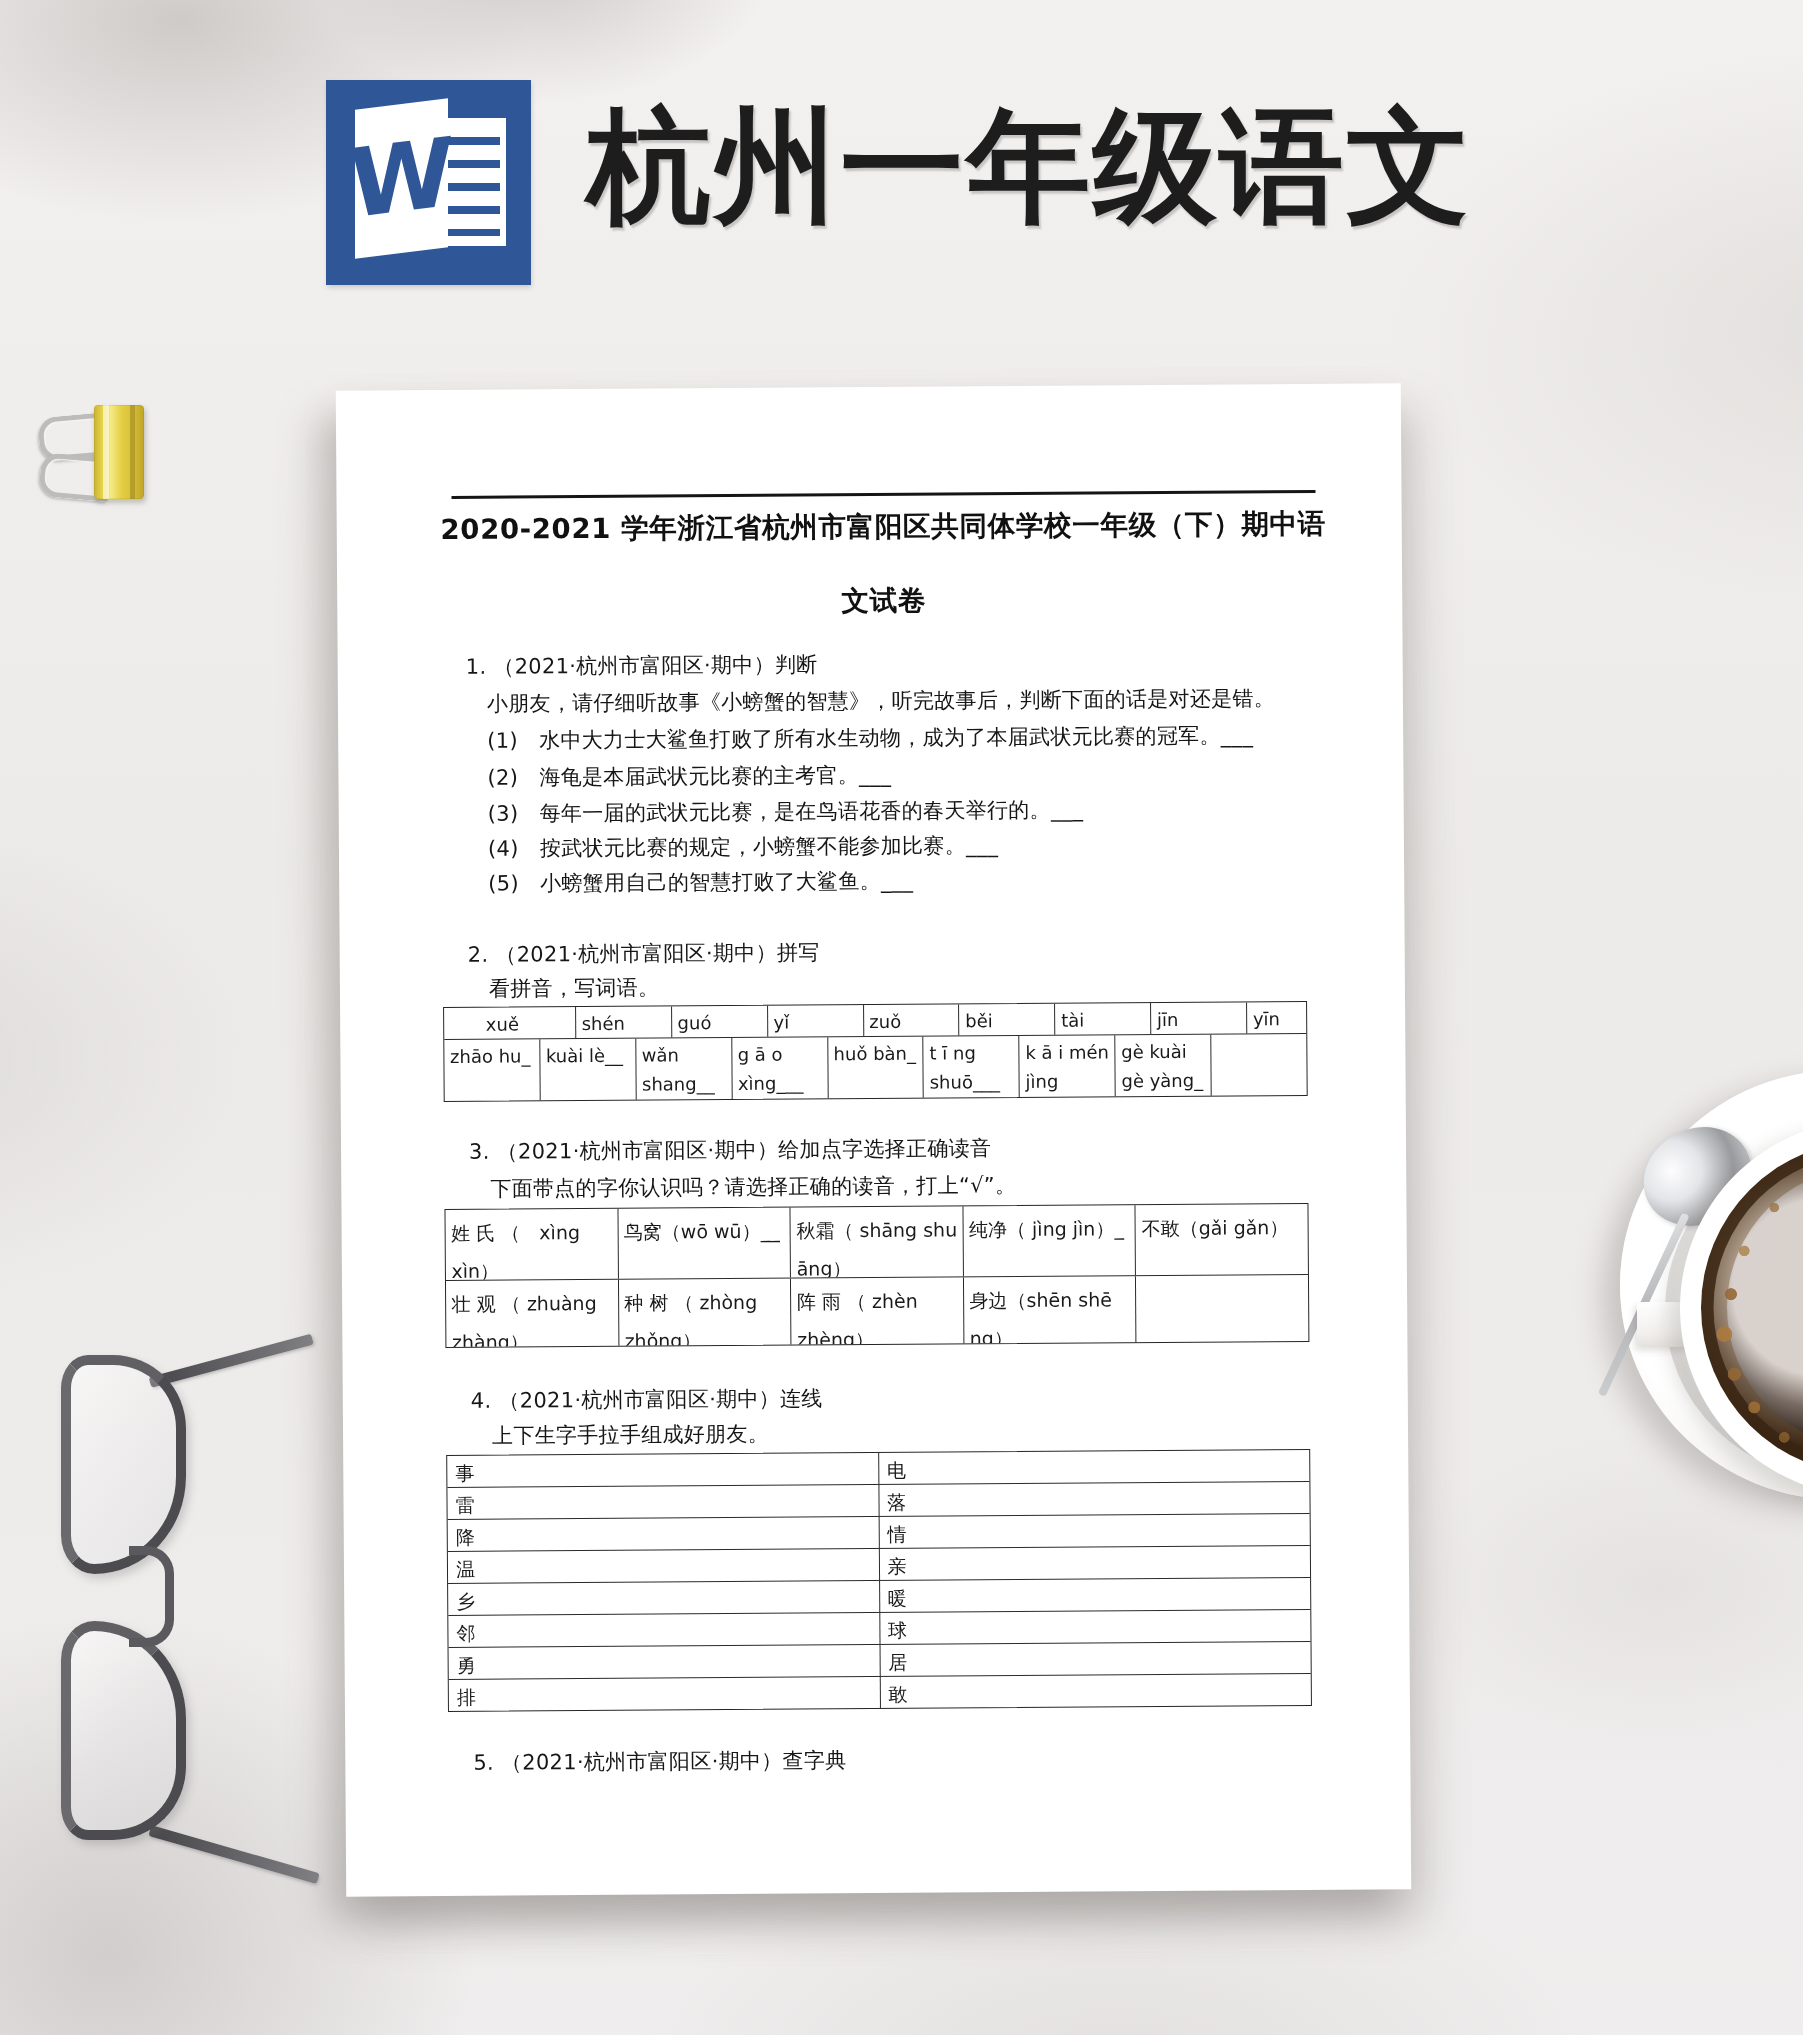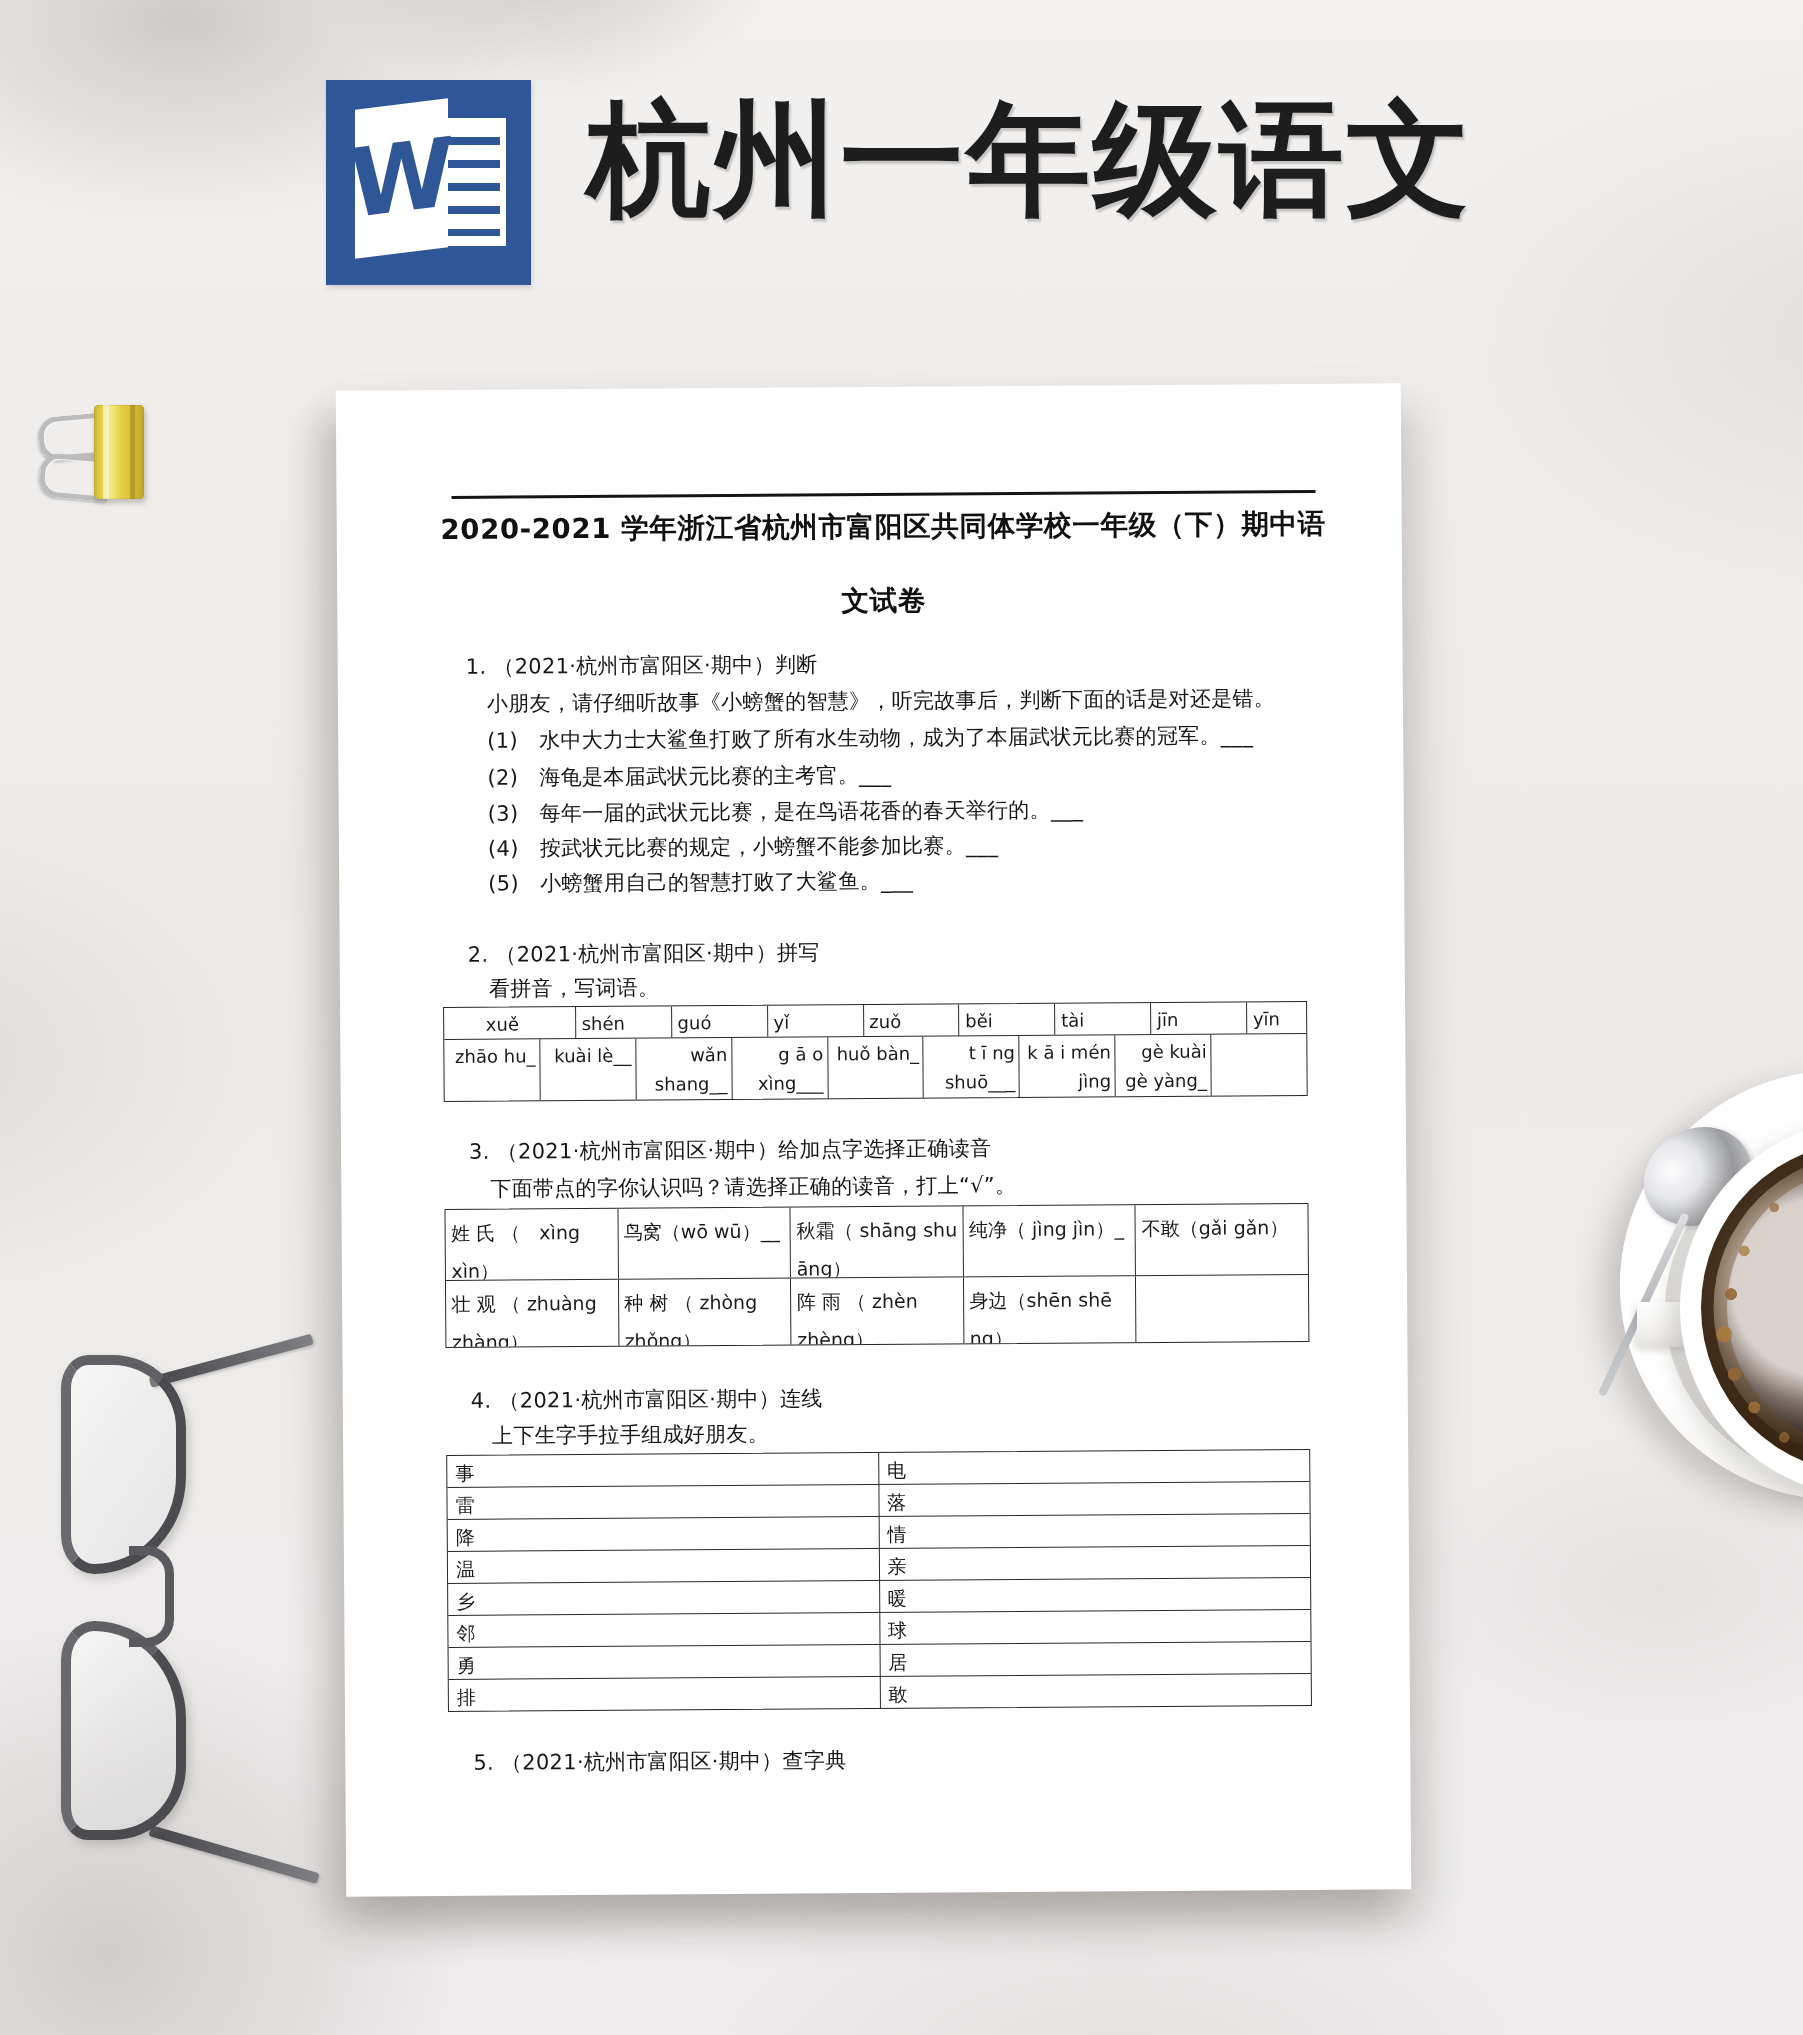--- a/index.html
+++ b/index.html
@@ -16,21 +16,21 @@
       radial-gradient(438px 263px at 92% 78%, rgba(210,207,204,.35), transparent 60%),
       linear-gradient(180deg,#f3f1f0 0%,#edebe9 42%,#efeded 100%);
   }
   
   .logo{position:absolute;left:326px;top:80px;width:205px;height:205px;background:#2F5696;box-shadow:1.3px 2.5px 5px rgba(90,90,90,.25);}
   .logo-page{position:absolute;left:29px;top:24px;width:93px;height:149px;background:#fff;transform:skewY(-7deg);z-index:2;display:flex;align-items:center;justify-content:center;}
   .logo-w{font-size:95px;font-weight:700;color:#2F5696;line-height:1;}
   .logo-doc{position:absolute;left:119px;top:38px;width:61px;height:128px;background:#fff;z-index:1;}
   .logo-doc-lines{position:absolute;left:-8.8px;right:6.3px;top:19px;bottom:10px;
     background:repeating-linear-gradient(180deg,#2F5696 0 8.1px,#ffffff 8.1px 23px);}
-  .main-title{position:absolute;left:587px;top:86px;width:889px;height:147px;
+  .main-title{position:absolute;left:587px;top:93px;width:889px;height:147px;
     font-size:124px;font-weight:900;color:#1d1d1d;letter-spacing:2.5px;line-height:147px;white-space:nowrap;
     text-shadow:1.9px 2.5px 1.9px rgba(120,118,116,.35);}
   .sub-title{position:absolute;left:574px;top:239px;width:939px;height:59px;
     font-size:51px;font-weight:700;color:#545456;letter-spacing:0.6px;line-height:59px;white-space:nowrap;
     text-shadow:1.3px 1.3px 1.3px rgba(140,138,136,.3);}
   
   .clip{position:absolute;left:39px;top:405px;width:108px;height:95px;}
   .clip-body{position:absolute;left:55px;top:0;width:50px;height:94px;border-radius:4.4px;
     background:linear-gradient(90deg,#cdb32f 0%,#e8d64f 18%,#f3ea84 34%,#e4cf44 55%,#d8c137 75%,#bfa527 100%);
     box-shadow:1.9px 3.1px 5px rgba(110,105,90,.35), inset 0 0 0 0.6px rgba(120,100,20,.25);}
@@ -93,21 +93,21 @@
     letter-spacing:0.6px;line-height:33px;white-space:nowrap;}
   .qline{font-size:21px;line-height:26px;color:#161616;white-space:nowrap;letter-spacing:0.3px;}
   
   .tbl{position:absolute;left:103px;width:864px;border:1.9px solid #262626;box-sizing:border-box;background:#fff;}
   .trow{display:flex;}
   .trow .tcell{flex:1;border-left:1.3px solid #2a2a2a;box-sizing:border-box;
     font-size:18px;line-height:29px;padding:1.9px 3.8px 0 5.6px;white-space:pre-line;overflow:hidden;}
   .trow .tcell:first-child{border-left:none;}
   .tbl .trow + .trow{border-top:1.3px solid #2a2a2a;}
   #q2-table .trow:nth-child(1) .tcell{height:31px;margin-left:36px;}
-  #q2-table .trow:nth-child(2) .tcell{height:61px;text-align:right;}
+  #q2-table .trow:nth-child(2) .tcell{height:61px;}
   #q3-table .tcell{font-size:19px;line-height:38px;padding-top:3.8px;}
   #q3-table .trow:nth-child(1) .tcell{height:70px;}
   #q3-table .trow:nth-child(2) .tcell{height:66px;}
   #q4-table .tcell{height:31px;font-size:19px;line-height:31px;padding-left:8.1px;}
 </style>
 </head>
 <body>
 
 <div class="canvas">
 

